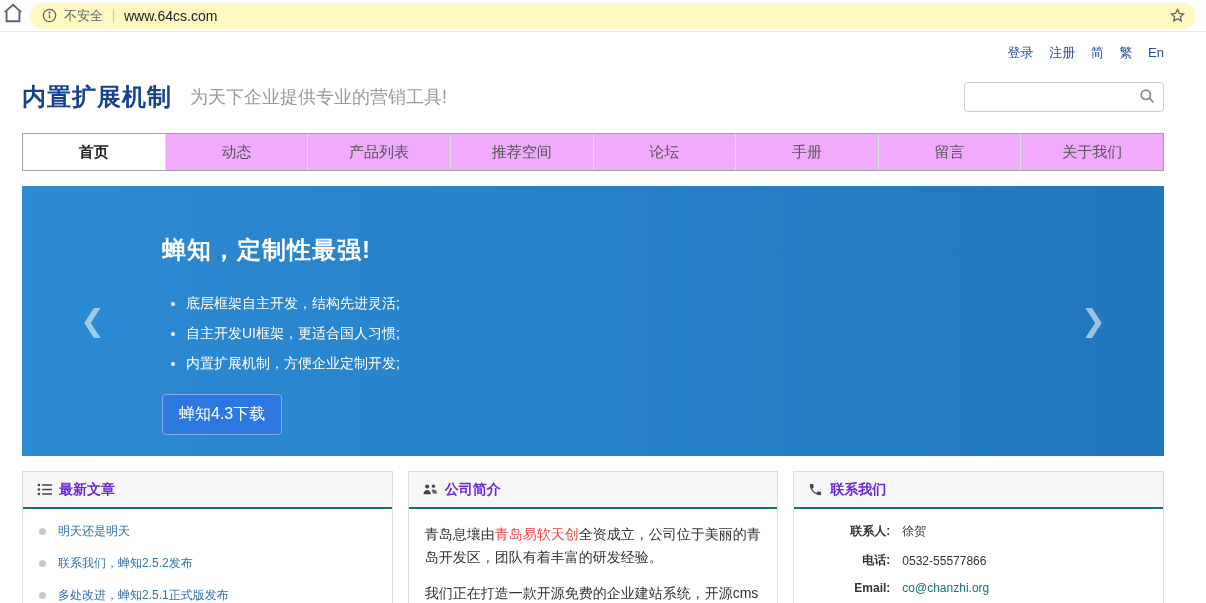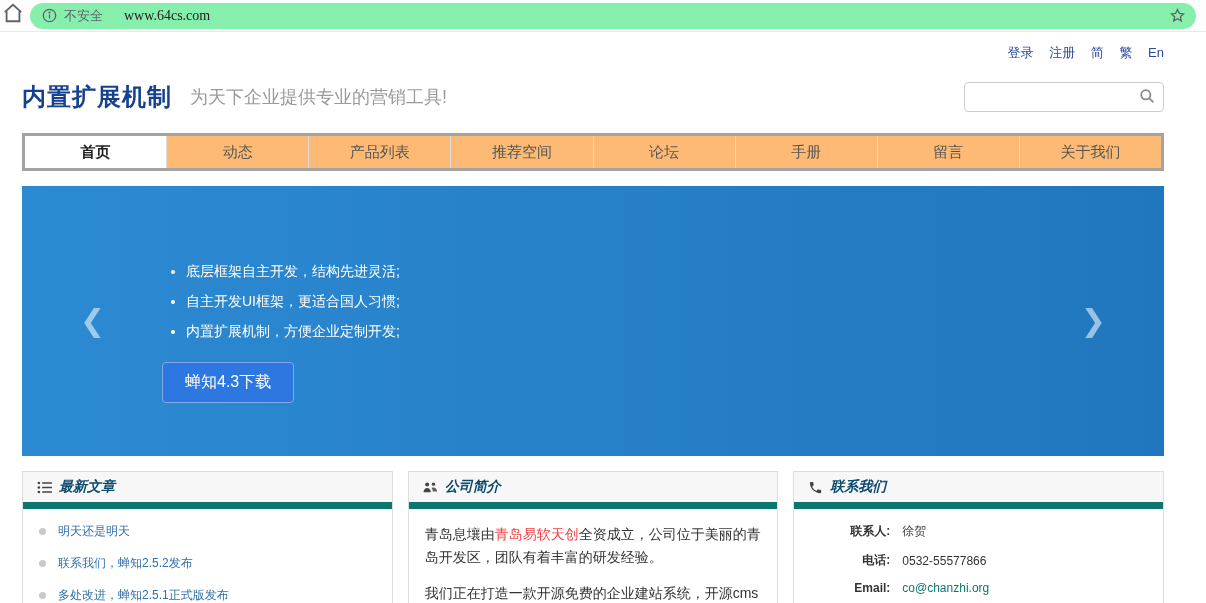--- a/index.html
+++ b/index.html
@@ -6,22 +6,22 @@
   html, body { width: 1206px; height: 603px; overflow: hidden; background: #fff; }
   body { font-family: "Liberation Sans", "DejaVu Sans", sans-serif; color: #333; }
 
   
   .browser-bar {
     height: 32px; background: #fdfdfd; border-bottom: 1px solid #e9e9e9;
     display: flex; align-items: center; padding: 0 10px 0 2px;
   }
   .home-icon { width: 22px; height: 22px; margin: -6px 6px 0 0; color: #5f6368; flex: none; }
   .address-pill {
-    flex: 1; height: 26px; background: #86efac; border-radius: 13px;
-    display: flex; align-items: center; padding: 0 10px 0 12px; min-width: 0; font-family: Liberation Serif, serif;
+    flex: 1; height: 26px; background: #fef9c3; border-radius: 13px;
+    display: flex; align-items: center; padding: 0 10px 0 12px; min-width: 0;
   }
   .info-icon { width: 15px; height: 15px; color: #5f6368; flex: none; }
   .security-text { font-size: 13px; color: #5f6368; margin-left: 7px; }
   .addr-divider { width: 1px; height: 14px; background: #c6c6c6; margin: 0 10px; }
   .url-text { font-size: 14px; color: #202124; flex: 1; }
   .star-icon { width: 17px; height: 17px; color: #5f6368; flex: none; }
 
   
   .container { width: 1142px; margin-left: 22px; }
 
@@ -40,62 +40,62 @@
     font-family: "Liberation Sans", sans-serif;
   }
   .search-btn {
     position: absolute; right: 4px; top: 3px; width: 26px; height: 24px;
     border: none; background: transparent; cursor: pointer; color: #8a8a8a;
   }
   .search-btn svg { width: 16px; height: 16px; }
 
   
   .nav {
-    display: flex; margin-top: 13px; border: 3px solid #a3a3a3; height: 38px;
-    background: #fdba74;
+    display: flex; margin-top: 13px; border: 1px solid #a3a3a3; height: 38px;
+    background: #f0abfc;
   }
   .nav-item {
     flex: 1; display: flex; align-items: center; justify-content: center;
     font-size: 15px; color: #555; border-right: 1px solid #ddd; cursor: pointer;
   }
   .nav-item:last-child { border-right: none; }
   .nav-item.active { background: #fff; color: #222; font-weight: bold; }
 
   
   .banner {
     position: relative; margin-top: 15px; height: 270px;
     background: linear-gradient(to right, #2c8ad3, #2177bd);
     color: #fff; overflow: hidden;
   }
   .banner-content { position: absolute; left: 140px; top: 48px; }
   .banner-title { font-size: 24px; font-weight: bold; letter-spacing: 1px; }
   .banner-list { margin: 26px 0 0 24px; }
   .banner-list li { font-size: 14px; line-height: 22px; margin-bottom: 8px; }
   .banner-btn {
-    display: inline-block; margin-top: 12px; padding: 9px 22px; font-size: 16px;
+    display: inline-block; margin-top: 12px; padding: 9px 16px; font-size: 16px;
     color: #fff; background: #2d77e0; border: 1px solid #83a9ef; border-radius: 4px;
     cursor: pointer; font-family: "Liberation Sans", sans-serif;
   }
   .carousel-arrow {
     position: absolute; top: 50%; transform: translateY(-50%);
     font-size: 30px; color: rgba(255,255,255,0.55); cursor: pointer;
     user-select: none; line-height: 1;
   }
   .carousel-arrow.prev { left: 58px; }
   .carousel-arrow.next { right: 58px; }
 
   
   .panels { display: flex; gap: 15px; margin-top: 15px; }
   .panel {
     flex: 1; border: 1px solid #ddd; background: #fff; min-height: 180px;
   }
   .panel-header {
-    height: 37px; background: #f7f7f7; border-bottom: 7px solid #0f766e;
+    height: 37px; background: #f7f7f7; border-bottom: 2px solid #0f766e;
     display: flex; align-items: center; padding: 0 14px;
-    font-size: 14px; font-weight: bold; color: #0c4a6e; font-style: italic;
+    font-size: 14px; font-weight: bold; color: #6d28d9;
   }
   .panel-header svg { width: 15px; height: 15px; margin-right: 7px; color: #444; }
   .panel-body { padding: 14px 16px; font-size: 14px; }
 
   .article-list { list-style: none; }
   .article-list li { display: flex; align-items: center; margin-bottom: 15px; }
   .bullet-dot {
     width: 7px; height: 7px; border-radius: 50%; background: #c9c9c9;
     margin-right: 12px; flex: none;
   }
@@ -162,20 +162,21 @@
     <div class="nav-item">产品列表</div>
     <div class="nav-item">推荐空间</div>
     <div class="nav-item">论坛</div>
     <div class="nav-item">手册</div>
     <div class="nav-item">留言</div>
     <div class="nav-item">关于我们</div>
   </div>
 
   <div class="banner">
     <div class="banner-content">
+      <div class="banner-title">蝉知，定制性最强!</div>
       <ul class="banner-list">
         <li>底层框架自主开发，结构先进灵活;</li>
         <li>自主开发UI框架，更适合国人习惯;</li>
         <li>内置扩展机制，方便企业定制开发;</li>
       </ul>
       <button class="banner-btn">蝉知4.3下载</button>
     </div>
     <span class="carousel-arrow prev">❮</span>
     <span class="carousel-arrow next">❯</span>
   </div>

